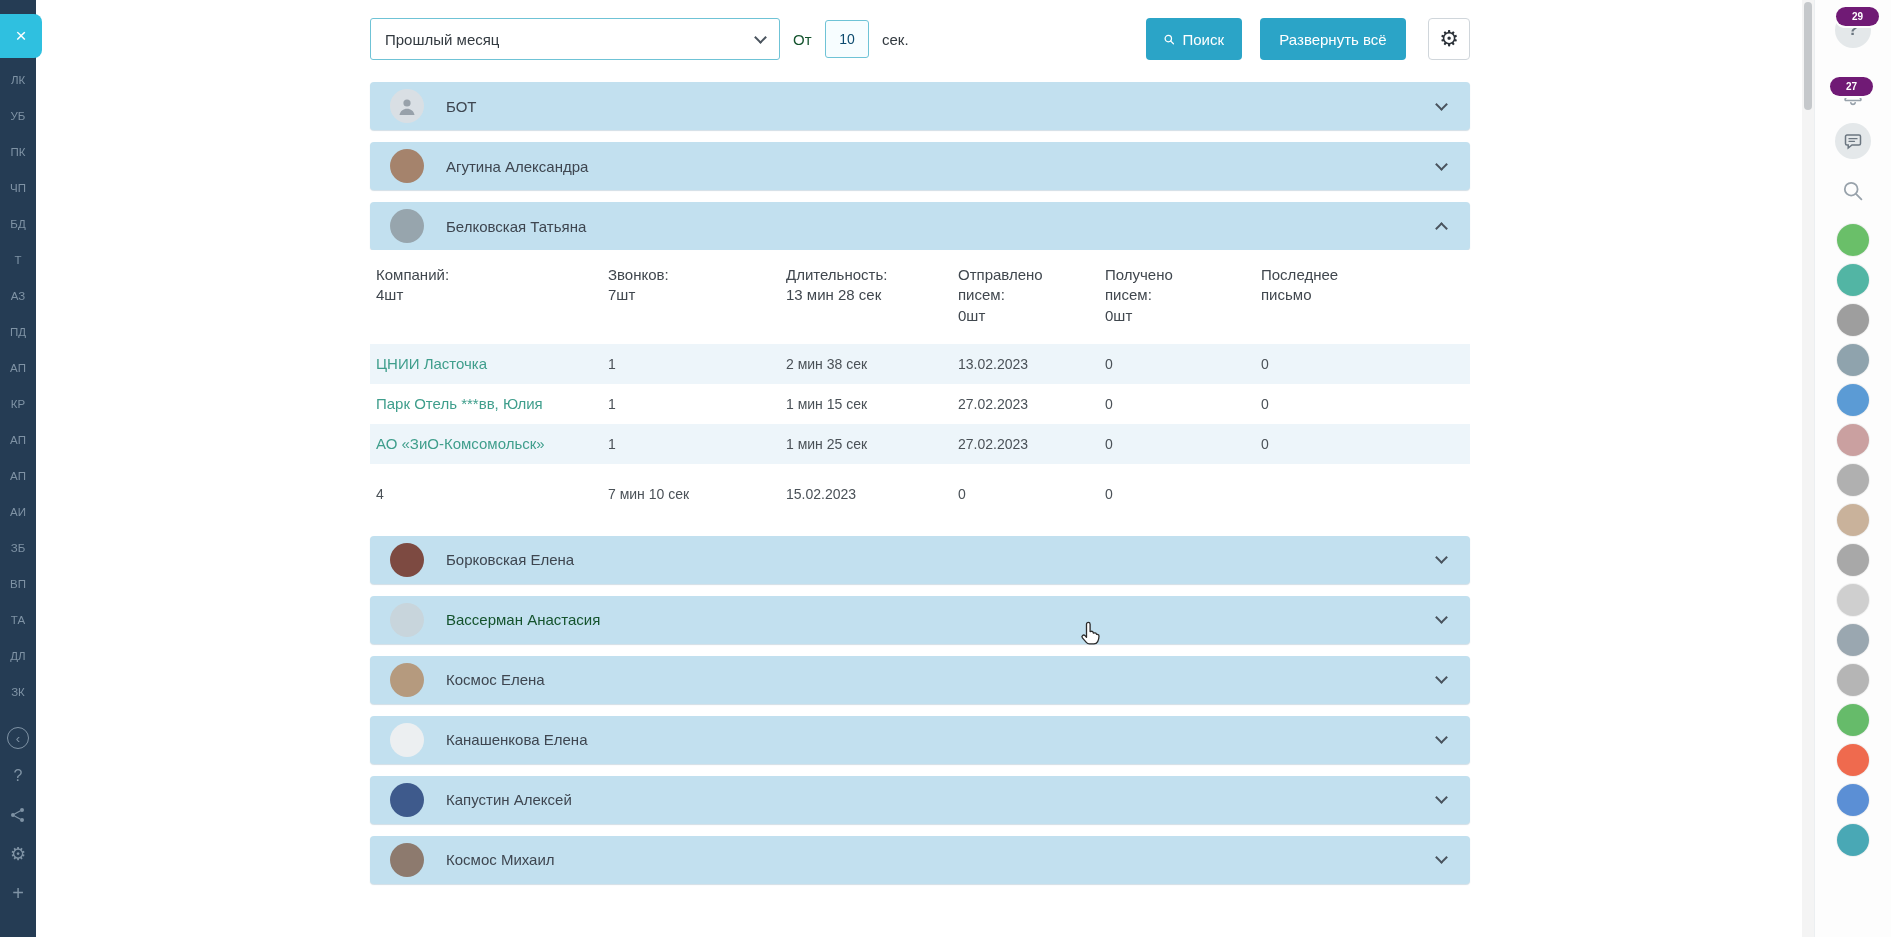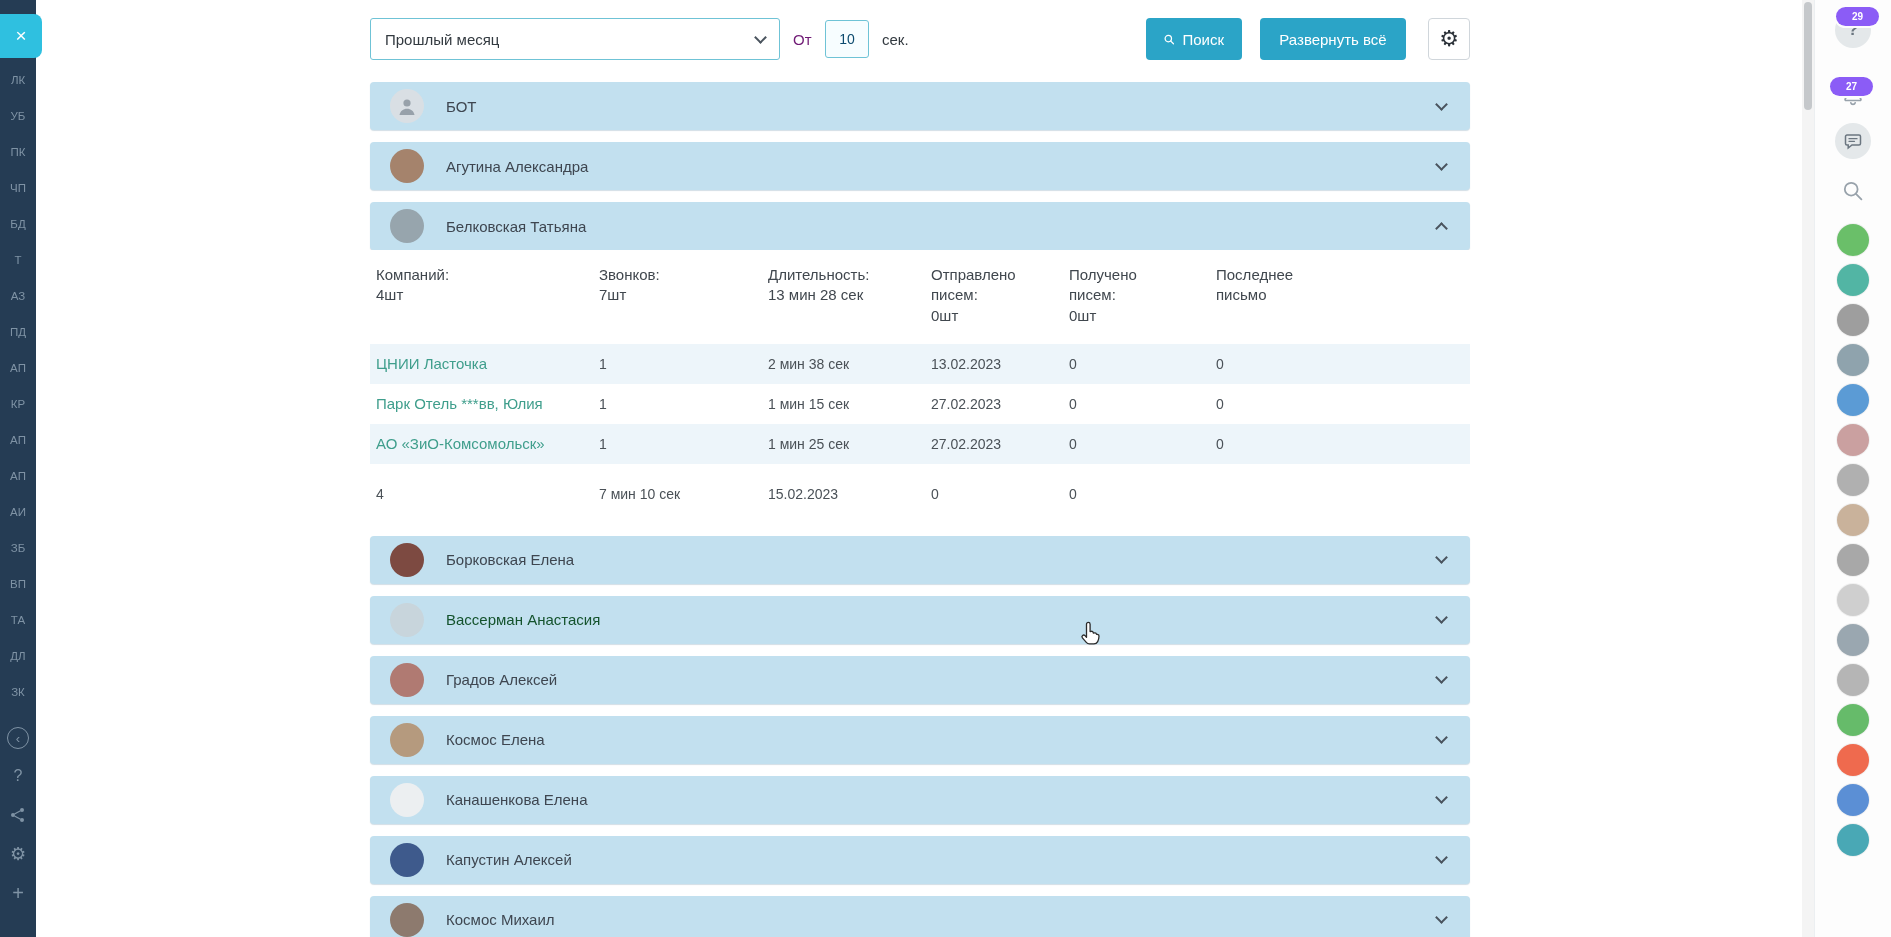--- a/index.html
+++ b/index.html
@@ -37,21 +37,21 @@
   
   .period-select {
     position:absolute; left:334px; top:18px; width:410px; height:42px;
     border:1px solid #6fc3d6; border-radius:3px; background:#fff;
     display:flex; align-items:center; padding:0 14px; cursor:pointer;
   }
   .period-select .val { font-size:15px; color:#333a40; flex:1; }
   .chev { width:9px; height:9px; border-right:2px solid #4a545e; border-bottom:2px solid #4a545e; display:inline-block; }
   .chev.down { transform:rotate(45deg); margin-top:-4px; }
   .chev.up { transform:rotate(-135deg); margin-top:5px; }
-  .from-label { position:absolute; left:757px; top:18px; height:42px; display:flex; align-items:center; font-size:15px; color:#701a75;text-align:center; }
+  .from-label { position:absolute; left:757px; top:18px; height:42px; display:flex; align-items:center; font-size:15px; color:#14532d;text-align:center; }
   .sec-input {
     position:absolute; left:789px; top:20px; width:44px; height:38px;
     border:1px solid #6fc3d6; border-radius:3px; text-align:center; font-size:14px; color:#0c4a6e;
     font-family:"Liberation Sans", sans-serif; background:#f7fdff;
   }
   .sec-unit { position:absolute; left:846px; top:18px; height:42px; display:flex; align-items:center; font-size:15px; color:#333a40; }
   .btn {
     position:absolute; top:18px; height:42px; border:none; border-radius:4px;
     background:#2ba4c7; color:#fff; font-size:15px; font-family:"Liberation Sans", sans-serif;
     display:flex; align-items:center; justify-content:center; gap:8px; cursor:pointer; padding:0 18px;
@@ -81,42 +81,42 @@
   .person-name { font-size:15px; color:#3e4650; flex:1; }
   .person-bar.muted .person-name { color:#14532d; }
   .person-bar.muted .avatar { opacity:.55; filter:grayscale(1); }
 
   .pav1{background:#a5836c;} .pav2{background:#97a5ad;} .pav3{background:#7d4a41;}
   .pav4{background:#c9ced2;} .pav5{background:#b07a72;} .pav6{background:#b59a7e;}
   .pav7{background:#eceff1;} .pav8{background:#3e5a8c;} .pav9{background:#8d7a6e;}
 
   
   .person-details { background:#fff; margin-bottom:12px; }
-  .t-grid { display:grid; grid-template-columns:223px 169px 163px 138px 147px 130px 1fr; }
+  .t-grid { display:grid; grid-template-columns:223px 169px 163px 138px 147px 130px 1fr;gap:9px; }
   .t-head { padding:15px 0 18px; }
   .th { padding-left:6px; font-size:15px; color:#40474e; line-height:1.35; }
   .th .th-l, .th .th-v { display:block; }
   .th.narrow .th-l { max-width:105px; }
   .t-row { min-height:40px; align-items:center; font-size:14px; color:#4a5157; }
   .t-row > div { padding:6px 6px 6px 6px; }
   .t-row.stripe { background:#edf5fa; }
   .t-row .company { color:#3f9e8c; font-size:15px; max-width:215px; }
   .t-row.tall { min-height:60px; }
 
   
   .scrollbar { position:absolute; left:1802px; top:0; width:12px; height:100%; background:#f4f4f4; z-index:2; }
   .scroll-thumb { position:absolute; left:2px; top:2px; width:8px; height:108px; background:#c5c8cb; border-radius:4px; }
 
   
   .right-rail { position:absolute; left:1814px; top:0; width:77px; height:100%; background:#fdfdfd; border-left:1px solid #eceff1; }
   .rail-item { position:absolute; left:50%; transform:translateX(-50%); cursor:pointer; }
   .circle-ic { width:36px; height:36px; border-radius:50%; background:#e4e8ea; display:flex; align-items:center; justify-content:center; color:#6b7680; font-weight:bold; font-size:17px; }
   .badge {
     position:absolute; top:-5px; right:-8px; min-width:19px; height:19px; border-radius:10px;
-    background:#8b5cf6; color:#fff; font-size:10px; display:flex; align-items:center; justify-content:center;
+    background:#701a75; color:#fff; font-size:10px; display:flex; align-items:center; justify-content:center;
     padding:0 16px; box-shadow:0 0 0 2px #fdfdfd; font-weight:bold;
   }
   .rail-avatars { position:absolute; left:50%; transform:translateX(-50%); top:224px; display:flex; flex-direction:column; gap:8px; }
   .r-av { width:32px; height:32px; border-radius:50%; cursor:pointer; box-shadow:0 0 0 1px rgba(0,0,0,.05); }
   .r-av:nth-child(1){background:#6abf69;} .r-av:nth-child(2){background:#52b5a4;}
   .r-av:nth-child(3){background:#9e9e9e;} .r-av:nth-child(4){background:#8fa3ad;}
   .r-av:nth-child(5){background:#5b9bd5;} .r-av:nth-child(6){background:#caa0a0;}
   .r-av:nth-child(7){background:#b0b0b0;} .r-av:nth-child(8){background:#c9b29b;}
   .r-av:nth-child(9){background:#a8a8a8;} .r-av:nth-child(10){background:#cfcfcf;}
   .r-av:nth-child(11){background:#9aa7b0;} .r-av:nth-child(12){background:#b5b5b5;}
@@ -287,25 +287,20 @@
         <span class="person-name">Борковская Елена</span>
         <span class="chev down"></span>
       </div>
 
       <div class="person-bar muted">
         <span class="avatar pav4"></span>
         <span class="person-name">Вассерман Анастасия</span>
         <span class="chev down"></span>
       </div>
 
-      <div class="person-bar">
-        <span class="avatar pav5"></span>
-        <span class="person-name">Градов Алексей</span>
-        <span class="chev down"></span>
-      </div>
 
       <div class="person-bar">
         <span class="avatar pav6"></span>
         <span class="person-name">Космос Елена</span>
         <span class="chev down"></span>
       </div>
 
       <div class="person-bar">
         <span class="avatar pav7"></span>
         <span class="person-name">Канашенкова Елена</span>

